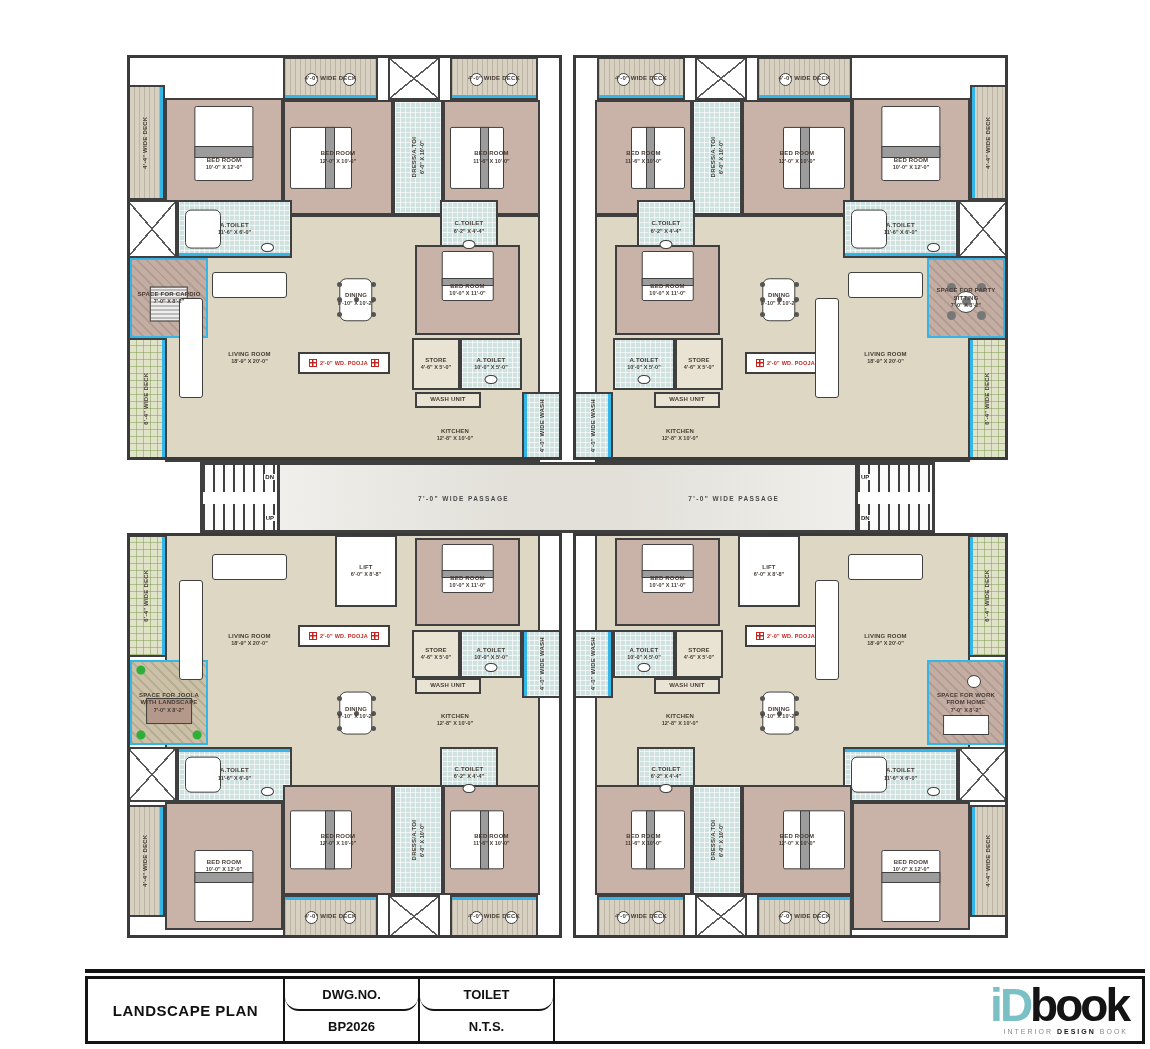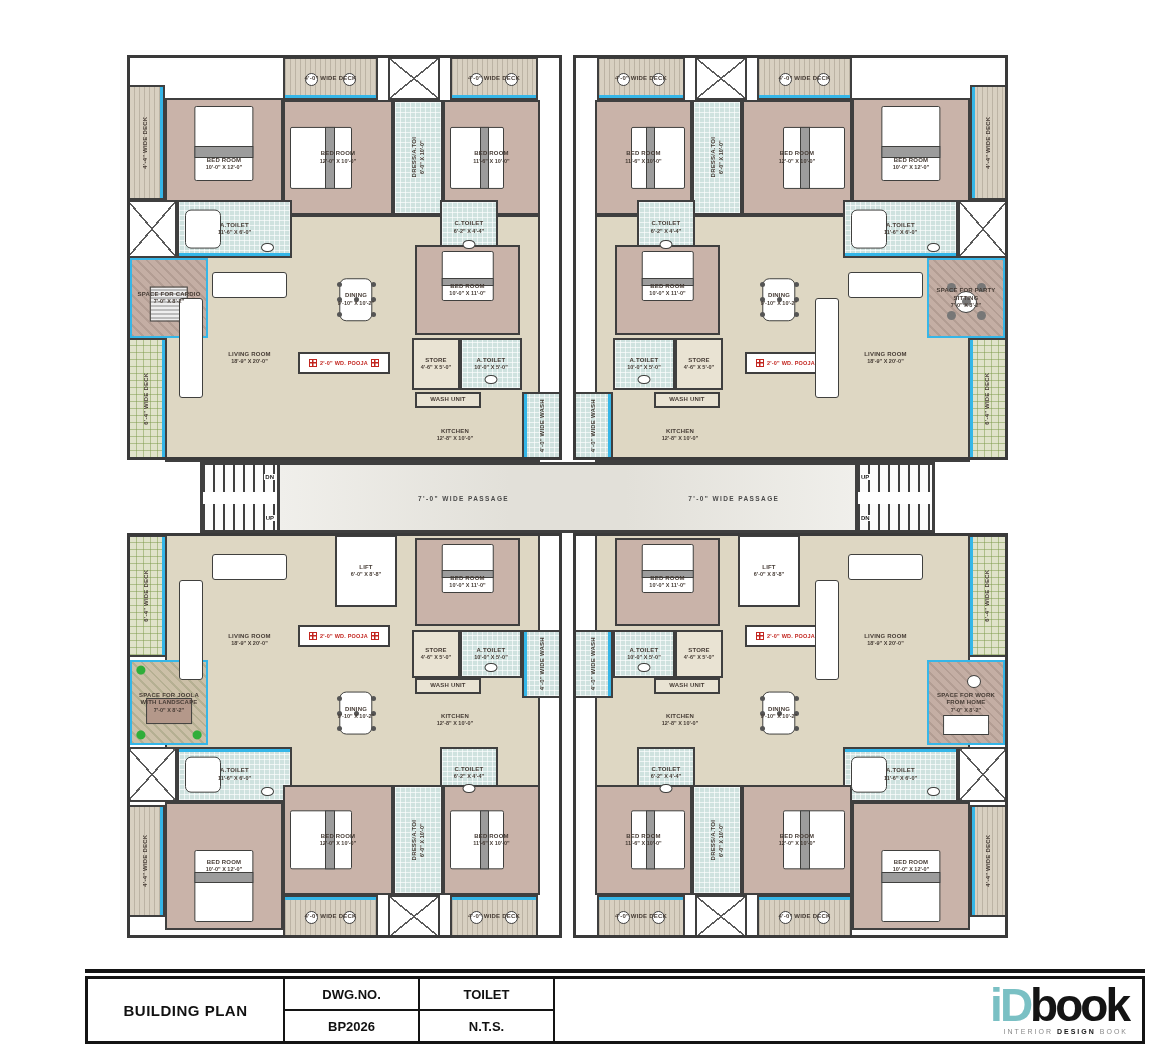--- a/index.html
+++ b/index.html
@@ -103,21 +103,21 @@
   .f-swing::before{content:"";position:absolute;left:50%;top:60%;transform:translate(-50%,-50%);width:62%;height:32%;
       background:#b4988a;border:1.5px solid #40403e;}
   
   .frame-line{position:absolute;left:85px;width:1060px;top:969px;height:4px;background:#141414;}
   .tblock{position:absolute;left:85px;top:976px;width:1060px;height:68px;box-sizing:border-box;
       border:3px solid #141414;background:#fff;display:flex;}
   .tcell{box-sizing:border-box;display:flex;align-items:center;justify-content:center;}
   .tc1{width:197px;border-right:2px solid #141414;font-size:15px;font-weight:bold;color:#111;letter-spacing:.5px;}
   .tc2,.tc3{width:135px;border-right:2px solid #141414;flex-direction:column;padding:0;}
   .tc2 div,.tc3 div{flex:1;width:100%;display:flex;align-items:center;justify-content:center;
-      font-size:13px;font-weight:bold;color:#111;}
+      font-size:13px;font-weight:bold;color:#111;border-radius:14px;}
   .tc2 .rowtop,.tc3 .rowtop{border-bottom:2px solid #141414;}
   .tc4{flex:1;justify-content:flex-end;padding-right:14px;}
   .logo{display:flex;flex-direction:column;align-items:flex-end;}
   .logo-text{font-size:46px;font-weight:bold;letter-spacing:-3px;line-height:.9;}
   .logo-text .teal{color:#7ac0c4;}
   .logo-text .dark{color:#141414;}
   .tagline{font-size:7px;letter-spacing:2px;color:#8a8a8a;margin-top:2px;}
   .tagline b{color:#141414;}
 </style>
 </head>
@@ -663,21 +663,21 @@
       </div>
       <div class="room stairs sr" style="left: 855px; top: 462px; width: 80px; height: 71px; z-index: 4;">
         <span class="slab top">UP</span>
         <span class="slab bottom">DN</span>
       </div>
     </div>
 
   <div class="frame-line"></div>
 
   <div class="tblock">
-    <div class="tcell tc1">BUILDING PLAN</div>
+    <div class="tcell tc1">LANDSCAPE PLAN</div>
     <div class="tcell tc2">
       <div class="rowtop">DWG.NO.</div>
       <div>BP2026</div>
     </div>
     <div class="tcell tc3">
       <div class="rowtop">TOILET</div>
       <div>N.T.S.</div>
     </div>
     <div class="tcell tc4">
       <div class="logo">

